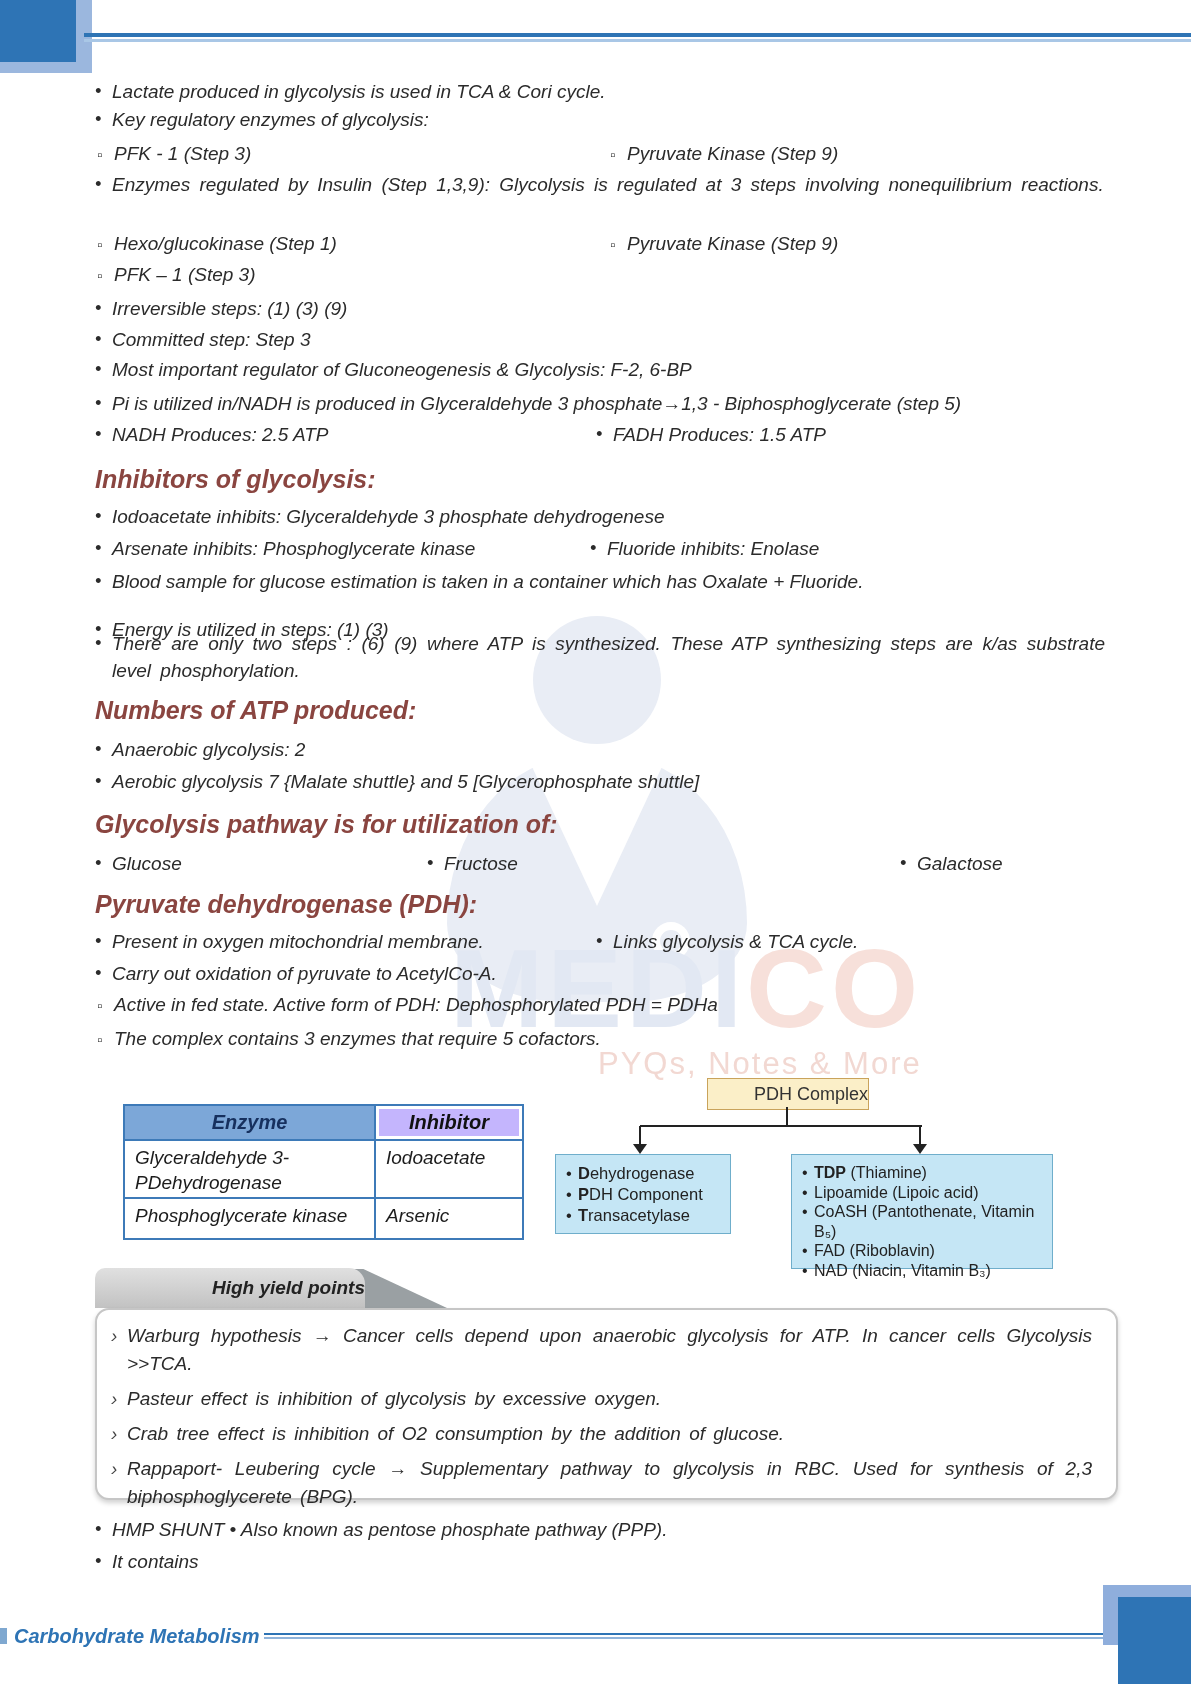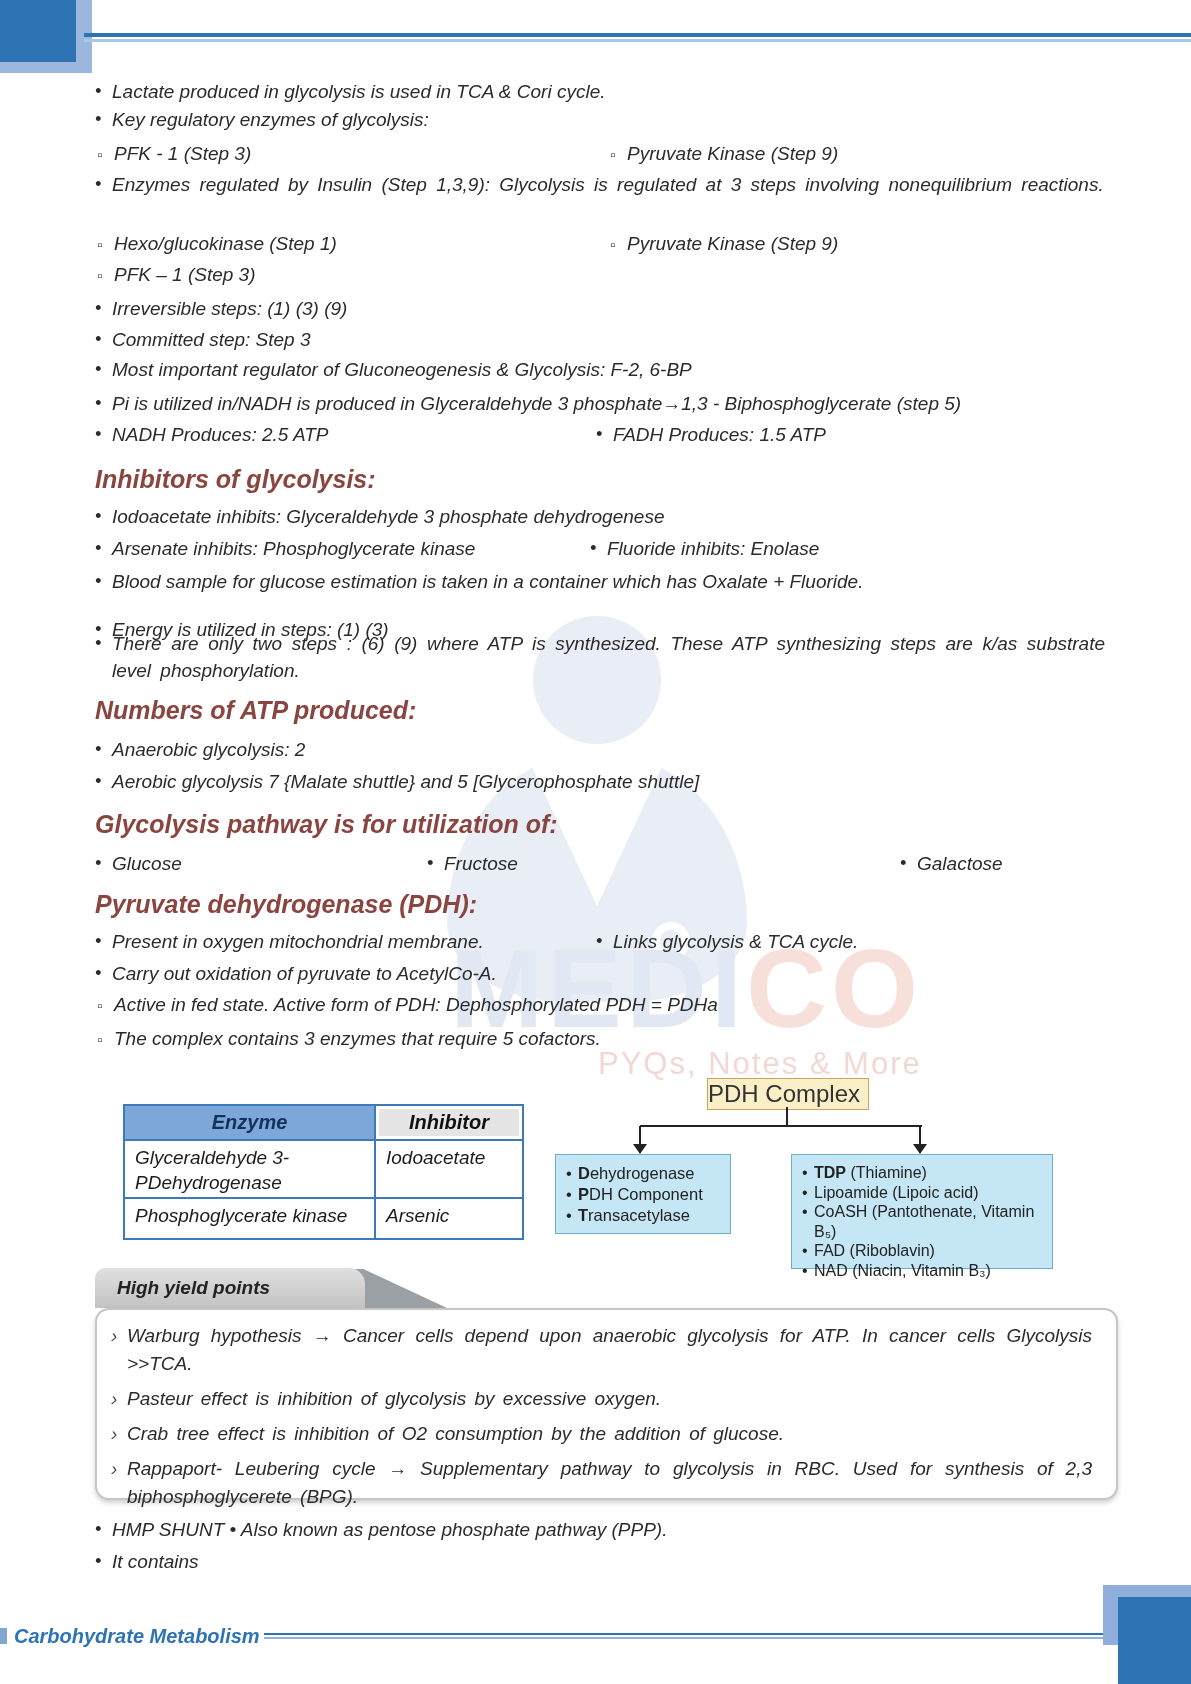--- a/index.html
+++ b/index.html
@@ -34,41 +34,41 @@
   .li::before{position:absolute;left:0;top:0;}
   .dot::before{content:"•";font-size:18px;}
   .sq::before{content:"▫";font-size:15px;top:1px;}
   .just{text-align:justify;word-spacing:4px;font-style:italic;}
   .h{position:absolute;font-size:25px;font-weight:bold;font-style:italic;color:#8a4540;}
   
   .tbl{position:absolute;left:123px;top:1104px;border-collapse:collapse;}
   .tbl th,.tbl td{border:2px solid #3d7ab8;font-style:italic;margin-top:8px;}
   .tbl th{height:31px;font-size:20px;font-weight:bold;text-align:center;}
   .th-enz{width:247px;background:#7ca7d8;color:#16305e;}
-  .th-inh{width:144px;background:#e5e5e5;color:#111;box-shadow:inset 0 0 0 3px #fff;}
+  .th-inh{width:144px;background:#c4b5fd;color:#111;box-shadow:inset 0 0 0 3px #fff;}
   .tbl td{font-size:19px;color:#1c1c1c;vertical-align:top;padding:4px 8px 2px 10px;line-height:25px;}
   .r1 td{height:44px;}
   .r2 td{height:33px;}
   
   .dg-root{position:absolute;left:707px;top:1078px;width:160px;height:30px;background:#fbefc8;border:1.5px solid #c9a35b;
-           font-size:24px;color:#333;text-align:left;line-height:30px;}
+           font-size:18px;color:#333;text-align:right;line-height:30px;}
   .dg-line{position:absolute;background:#222;}
   .dg-arrow{position:absolute;width:0;height:0;border-left:7px solid transparent;border-right:7px solid transparent;border-top:10px solid #222;}
   .dg-box{position:absolute;background:#c5e6f5;border:1.5px solid #6faecb;padding:8px 8px 6px 10px;font-size:16.5px;color:#222;}
   .dg-box .it{position:relative;padding-left:12px;}
   .dg-box .it::before{content:"•";position:absolute;left:0;}
   .dg-left{left:555px;top:1154px;width:156px;height:64px;line-height:21px;}
   .dg-right{left:791px;top:1154px;width:242px;height:99px;line-height:19.5px;font-size:16px;}
   .lead{font-weight:bold;}
   
   .hy-fold{position:absolute;left:345px;top:1269px;width:102px;height:39px;background:#9aa0a3;
            clip-path:polygon(0 0,18% 0,100% 100%,0 100%);}
   .hy-tab{position:absolute;left:95px;top:1268px;width:270px;height:40px;border-radius:10px 16px 0 0;
           background:linear-gradient(#e0e0e0,#c2c2c2);font-size:19px;font-weight:bold;font-style:italic;
-          color:#222;line-height:40px;padding-left:22px;box-sizing:border-box;}
+          color:#222;line-height:40px;padding-left:22px;box-sizing:border-box;text-align:right;}
   .hy-box{position:absolute;left:95px;top:1308px;width:1023px;height:192px;box-sizing:border-box;
           border:2px solid #c6c6c6;border-radius:14px;background:#fff;box-shadow:0 3px 5px rgba(0,0,0,.18);
           padding:12px 24px 0 14px;}
   .hy-box p{position:relative;margin:0 0 7px 0;padding-left:16px;font-size:19px;font-style:italic;
             line-height:28px;text-align:justify;word-spacing:3px;color:#2b2b2b;}
   .hy-box p::before{content:"›";position:absolute;left:0;color:#444;}
 </style>
 </head>
 <body>
 

